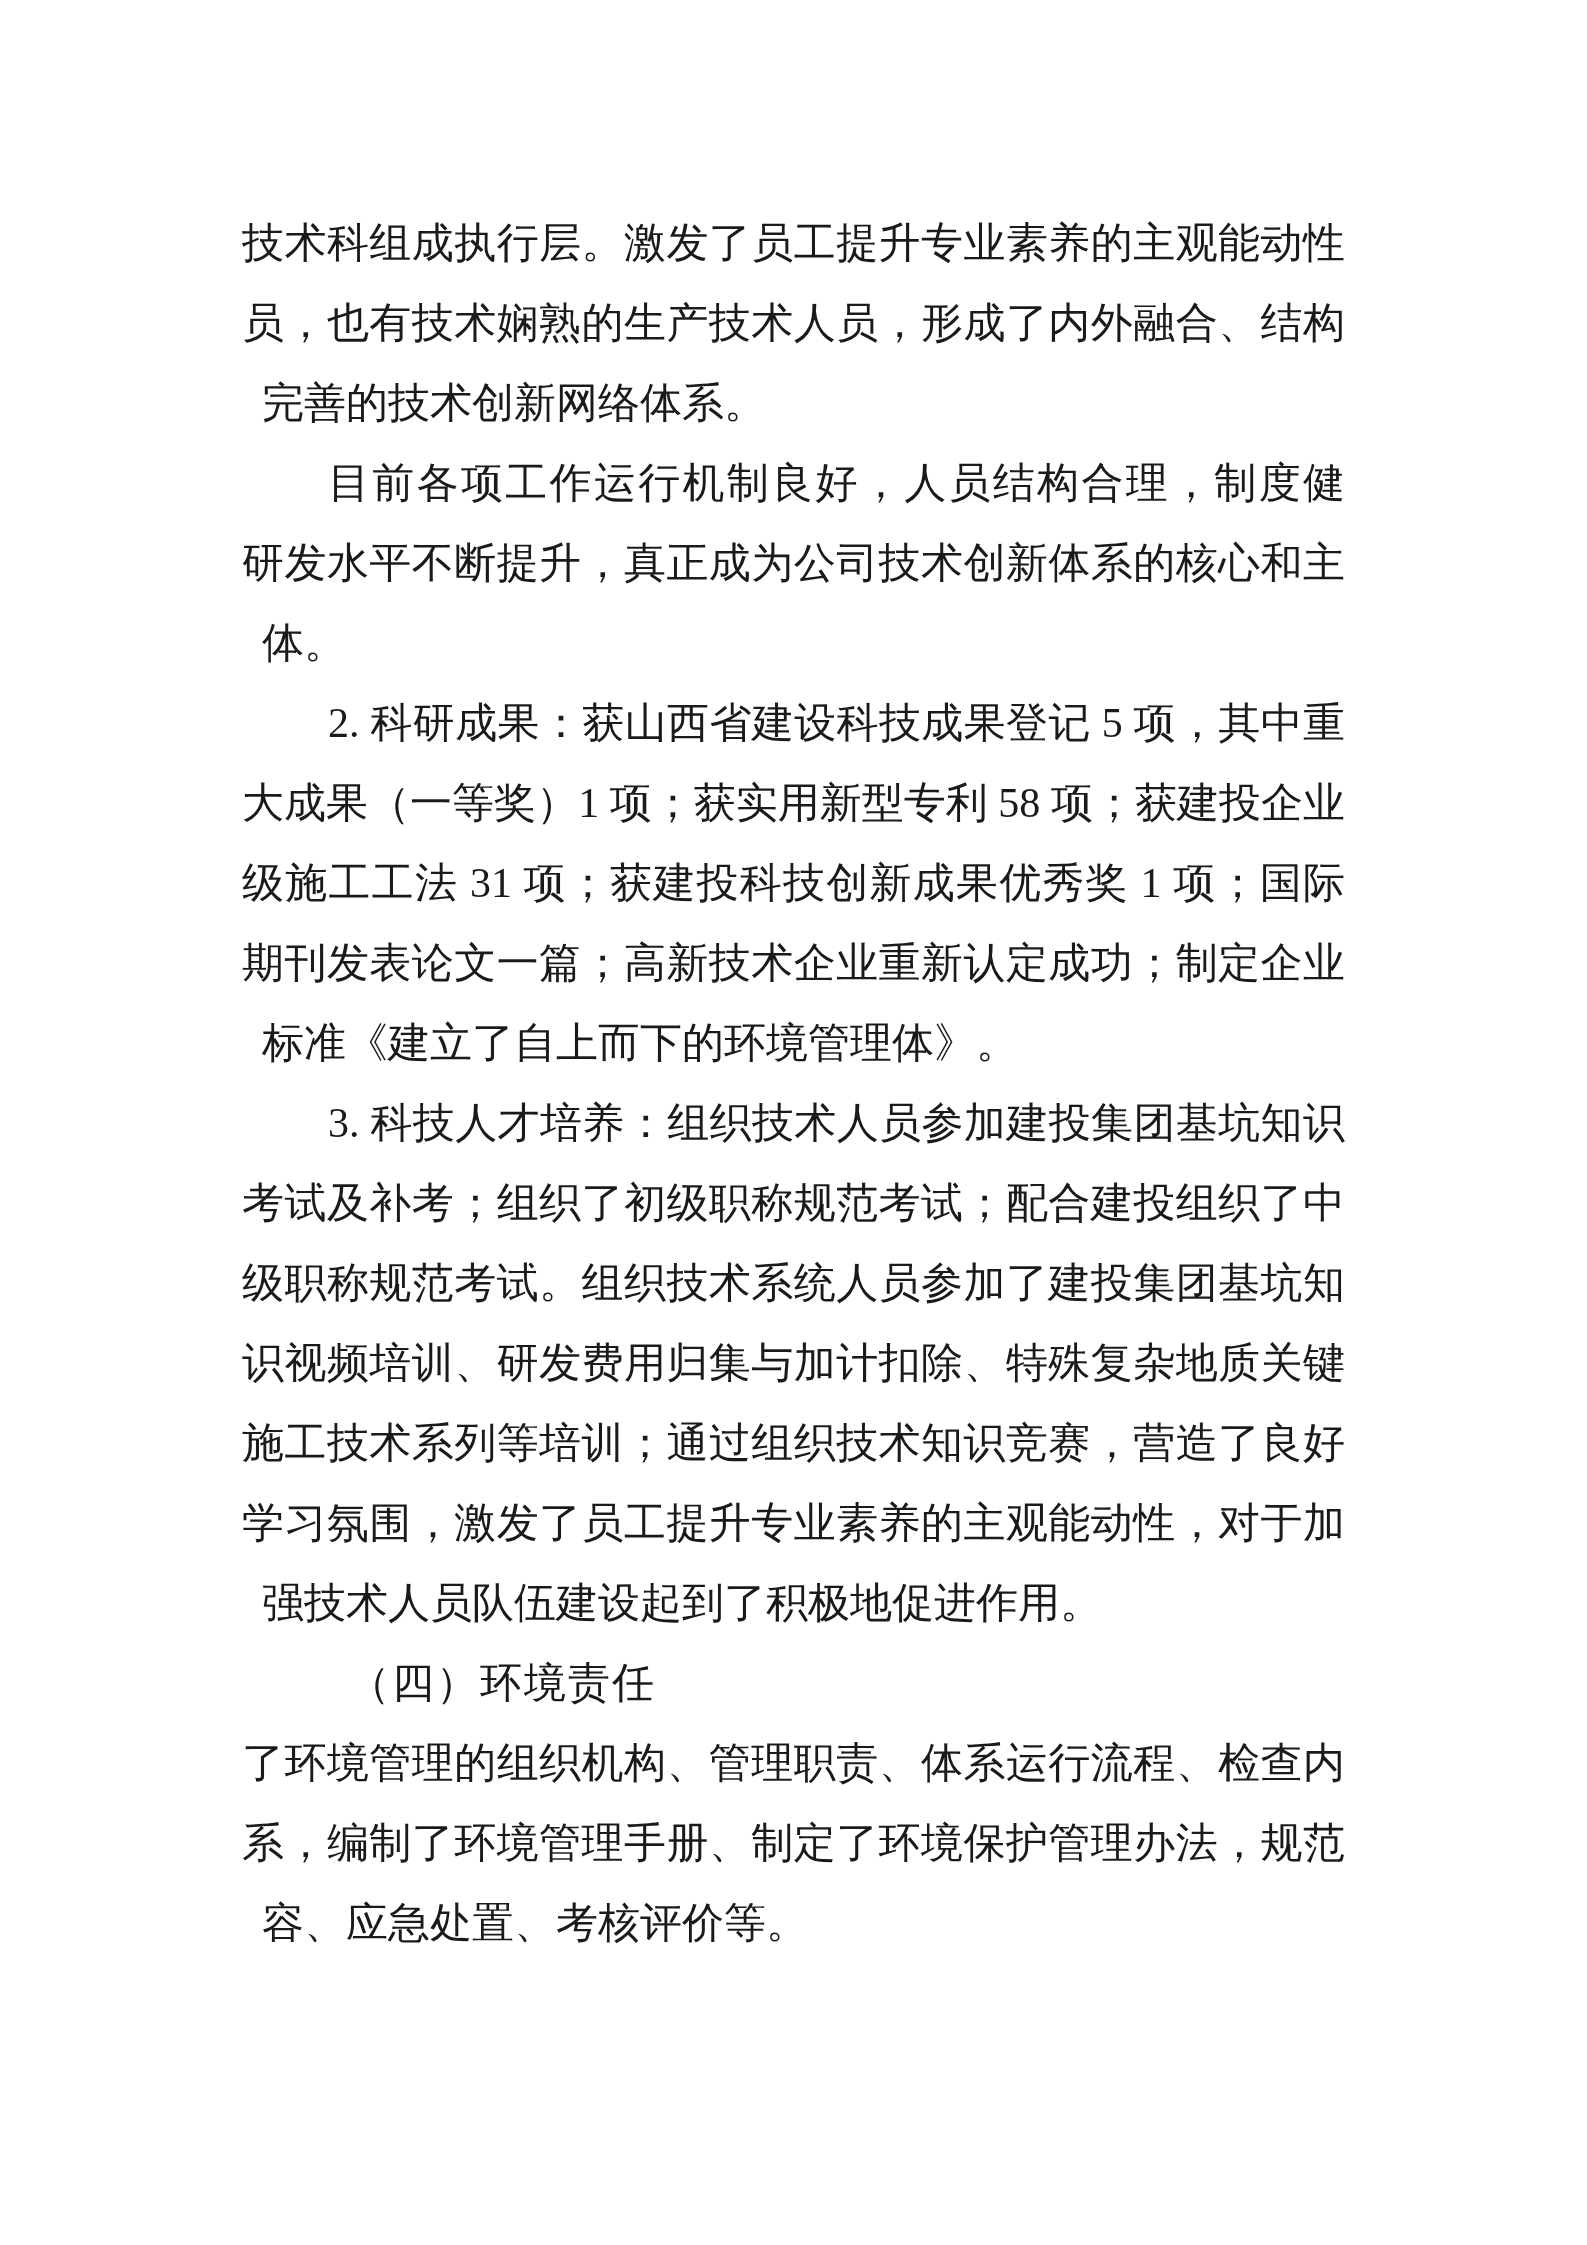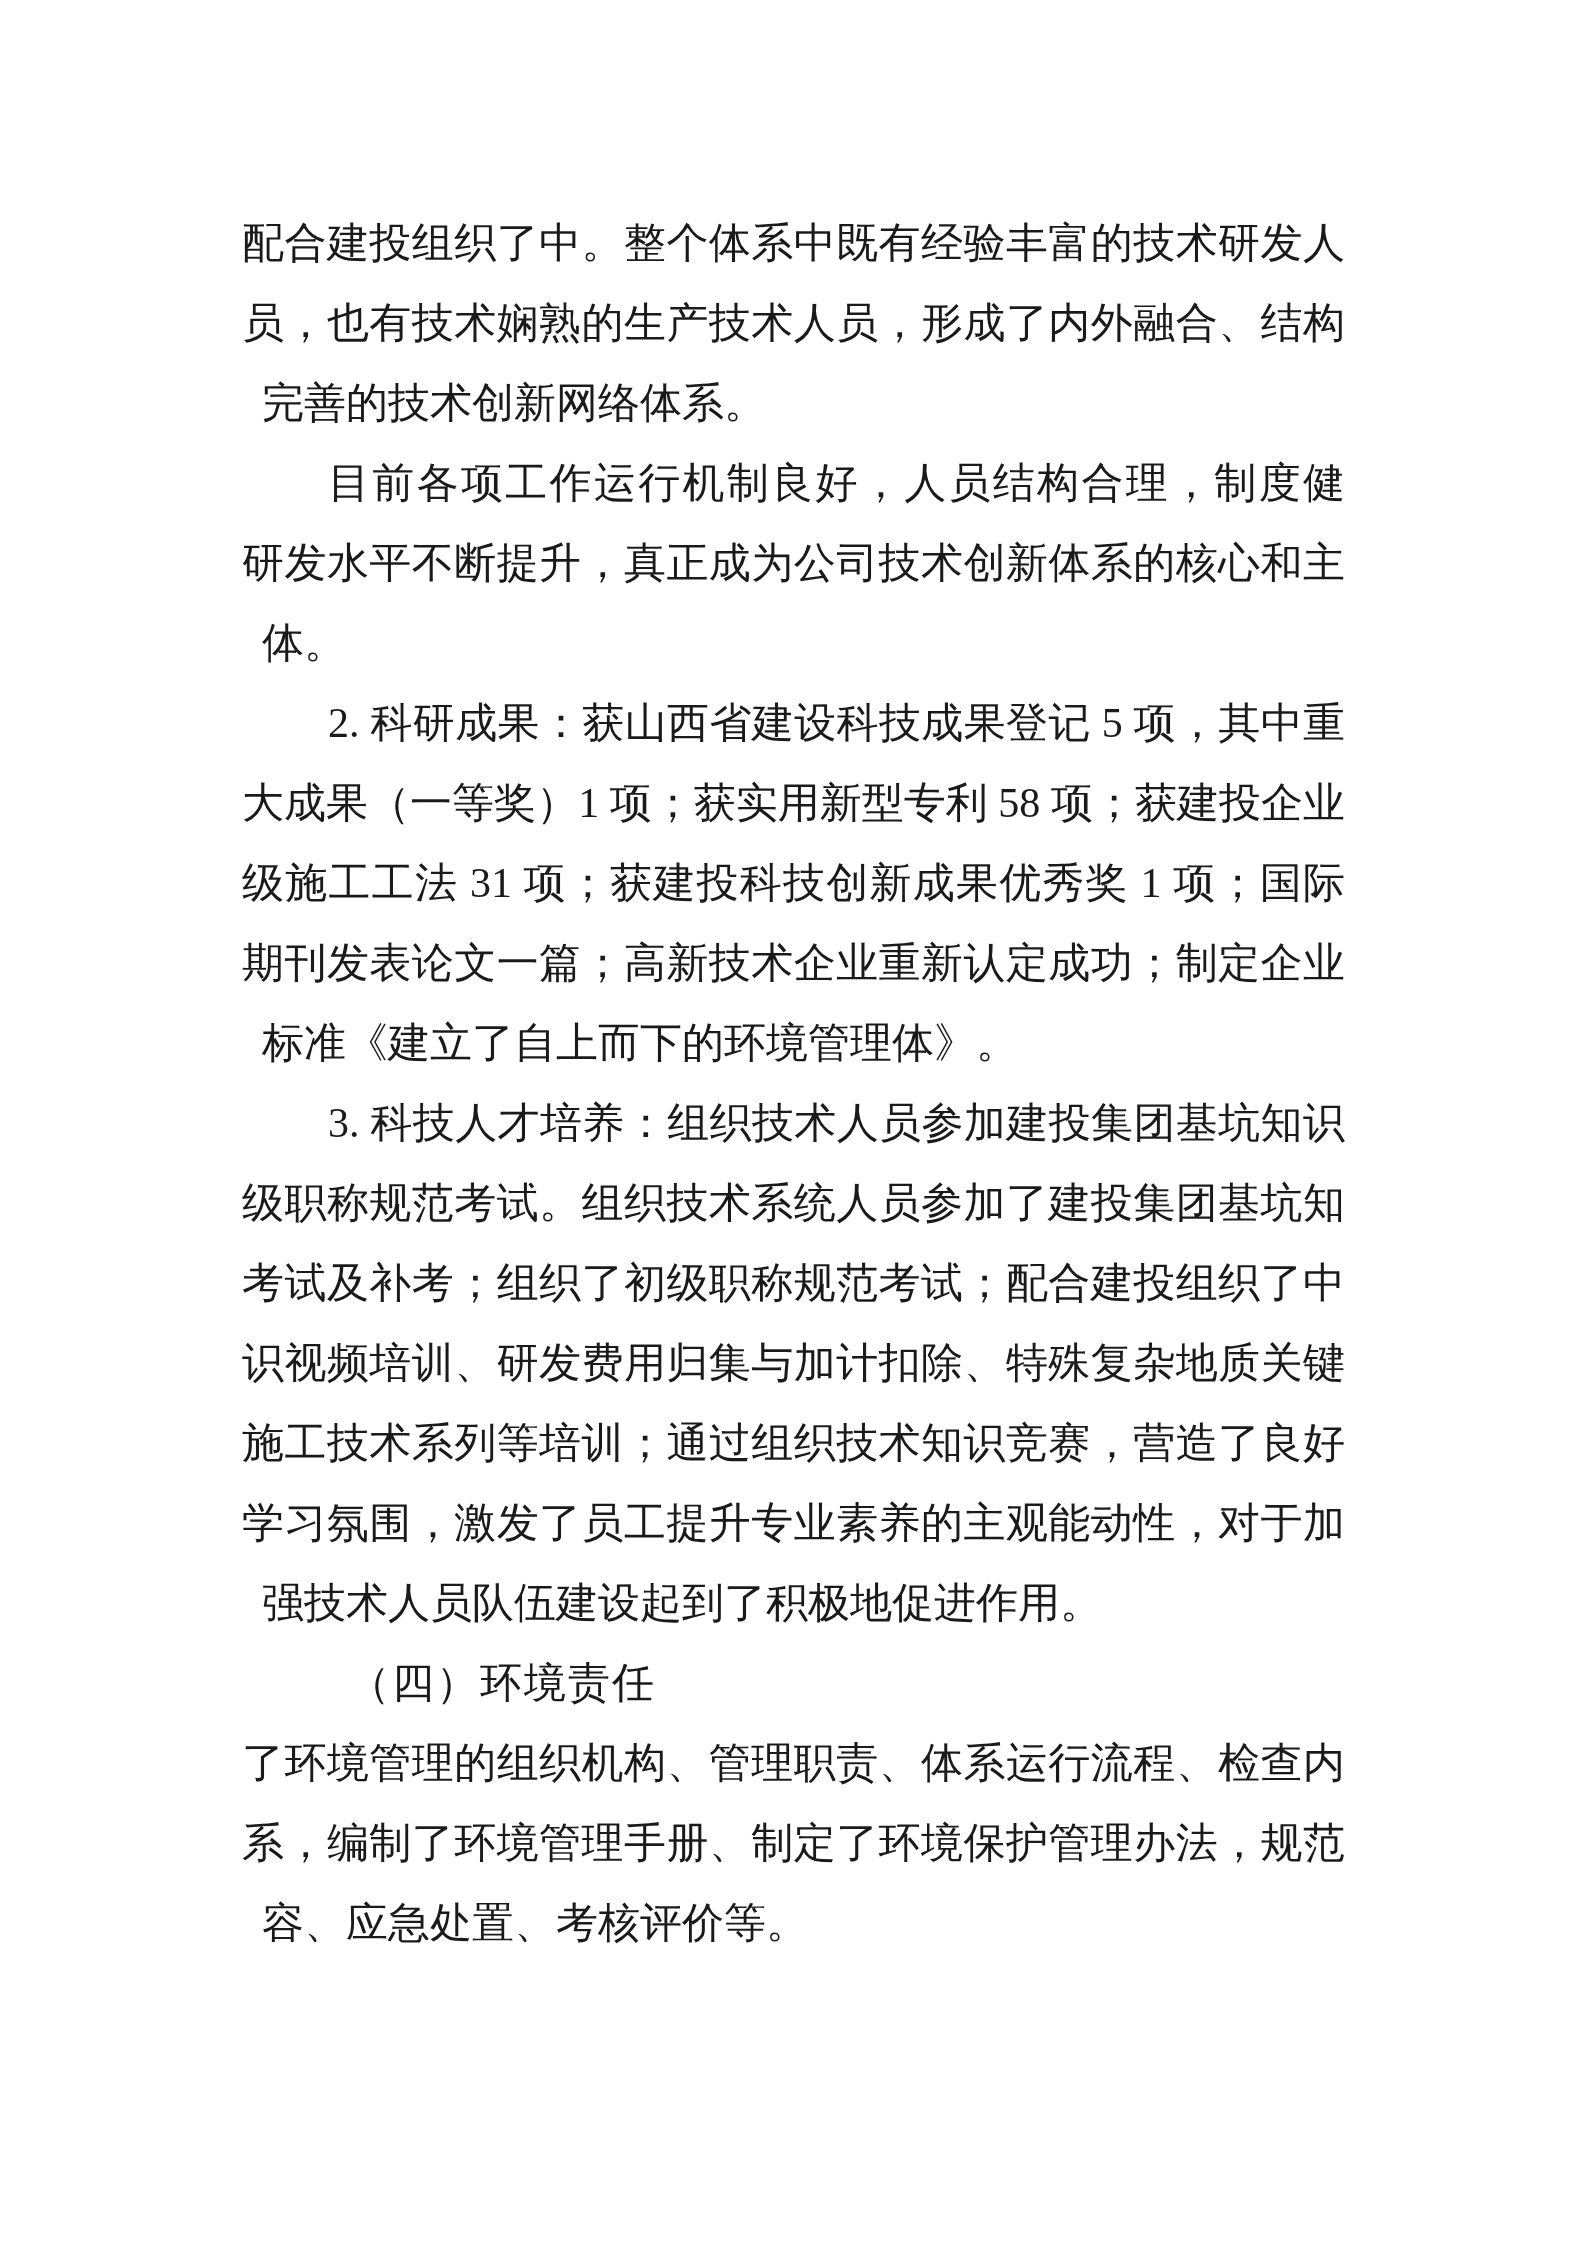--- a/index.html
+++ b/index.html
@@ -51,43 +51,43 @@
     letter-spacing: 2px;
   }
 </style>
 </head>
 <body>
 
 <div class="page">
   <div class="text-block">
 
     <div class="para">
-      <div class="line full">配合建投组织了中。整个体系中既有经验丰富的技术研发人</div>
+      <div class="line full">技术科组成执行层。激发了员工提升专业素养的主观能动性</div>
       <div class="line full">员，也有技术娴熟的生产技术人员，形成了内外融合、结构</div>
       <div class="line end">完善的技术创新网络体系。</div>
     </div>
 
     <div class="para">
       <div class="line full indent">目前各项工作运行机制良好，人员结构合理，制度健全，</div>
       <div class="line full">研发水平不断提升，真正成为公司技术创新体系的核心和主</div>
       <div class="line end">体。</div>
     </div>
 
     <div class="para">
       <div class="line full indent">2. 科研成果：获山西省建设科技成果登记 5 项，其中重</div>
       <div class="line full">大成果（一等奖）1 项；获实用新型专利 58 项；获建投企业</div>
       <div class="line full">级施工工法 31 项；获建投科技创新成果优秀奖 1 项；国际</div>
       <div class="line full">期刊发表论文一篇；高新技术企业重新认定成功；制定企业</div>
       <div class="line end">标准《建立了自上而下的环境管理体》。</div>
     </div>
 
     <div class="para">
       <div class="line full indent">3. 科技人才培养：组织技术人员参加建投集团基坑知识</div>
+      <div class="line full">考试及补考；组织了初级职称规范考试；配合建投组织了中</div>
       <div class="line full">级职称规范考试。组织技术系统人员参加了建投集团基坑知</div>
-      <div class="line full">考试及补考；组织了初级职称规范考试；配合建投组织了中</div>
       <div class="line full">识视频培训、研发费用归集与加计扣除、特殊复杂地质关键</div>
       <div class="line full">施工技术系列等培训；通过组织技术知识竞赛，营造了良好</div>
       <div class="line full">学习氛围，激发了员工提升专业素养的主观能动性，对于加</div>
       <div class="line end">强技术人员队伍建设起到了积极地促进作用。</div>
     </div>
 
     <div class="para">
       <div class="line end indent heading">（四）环境责任</div>
     </div>
 

